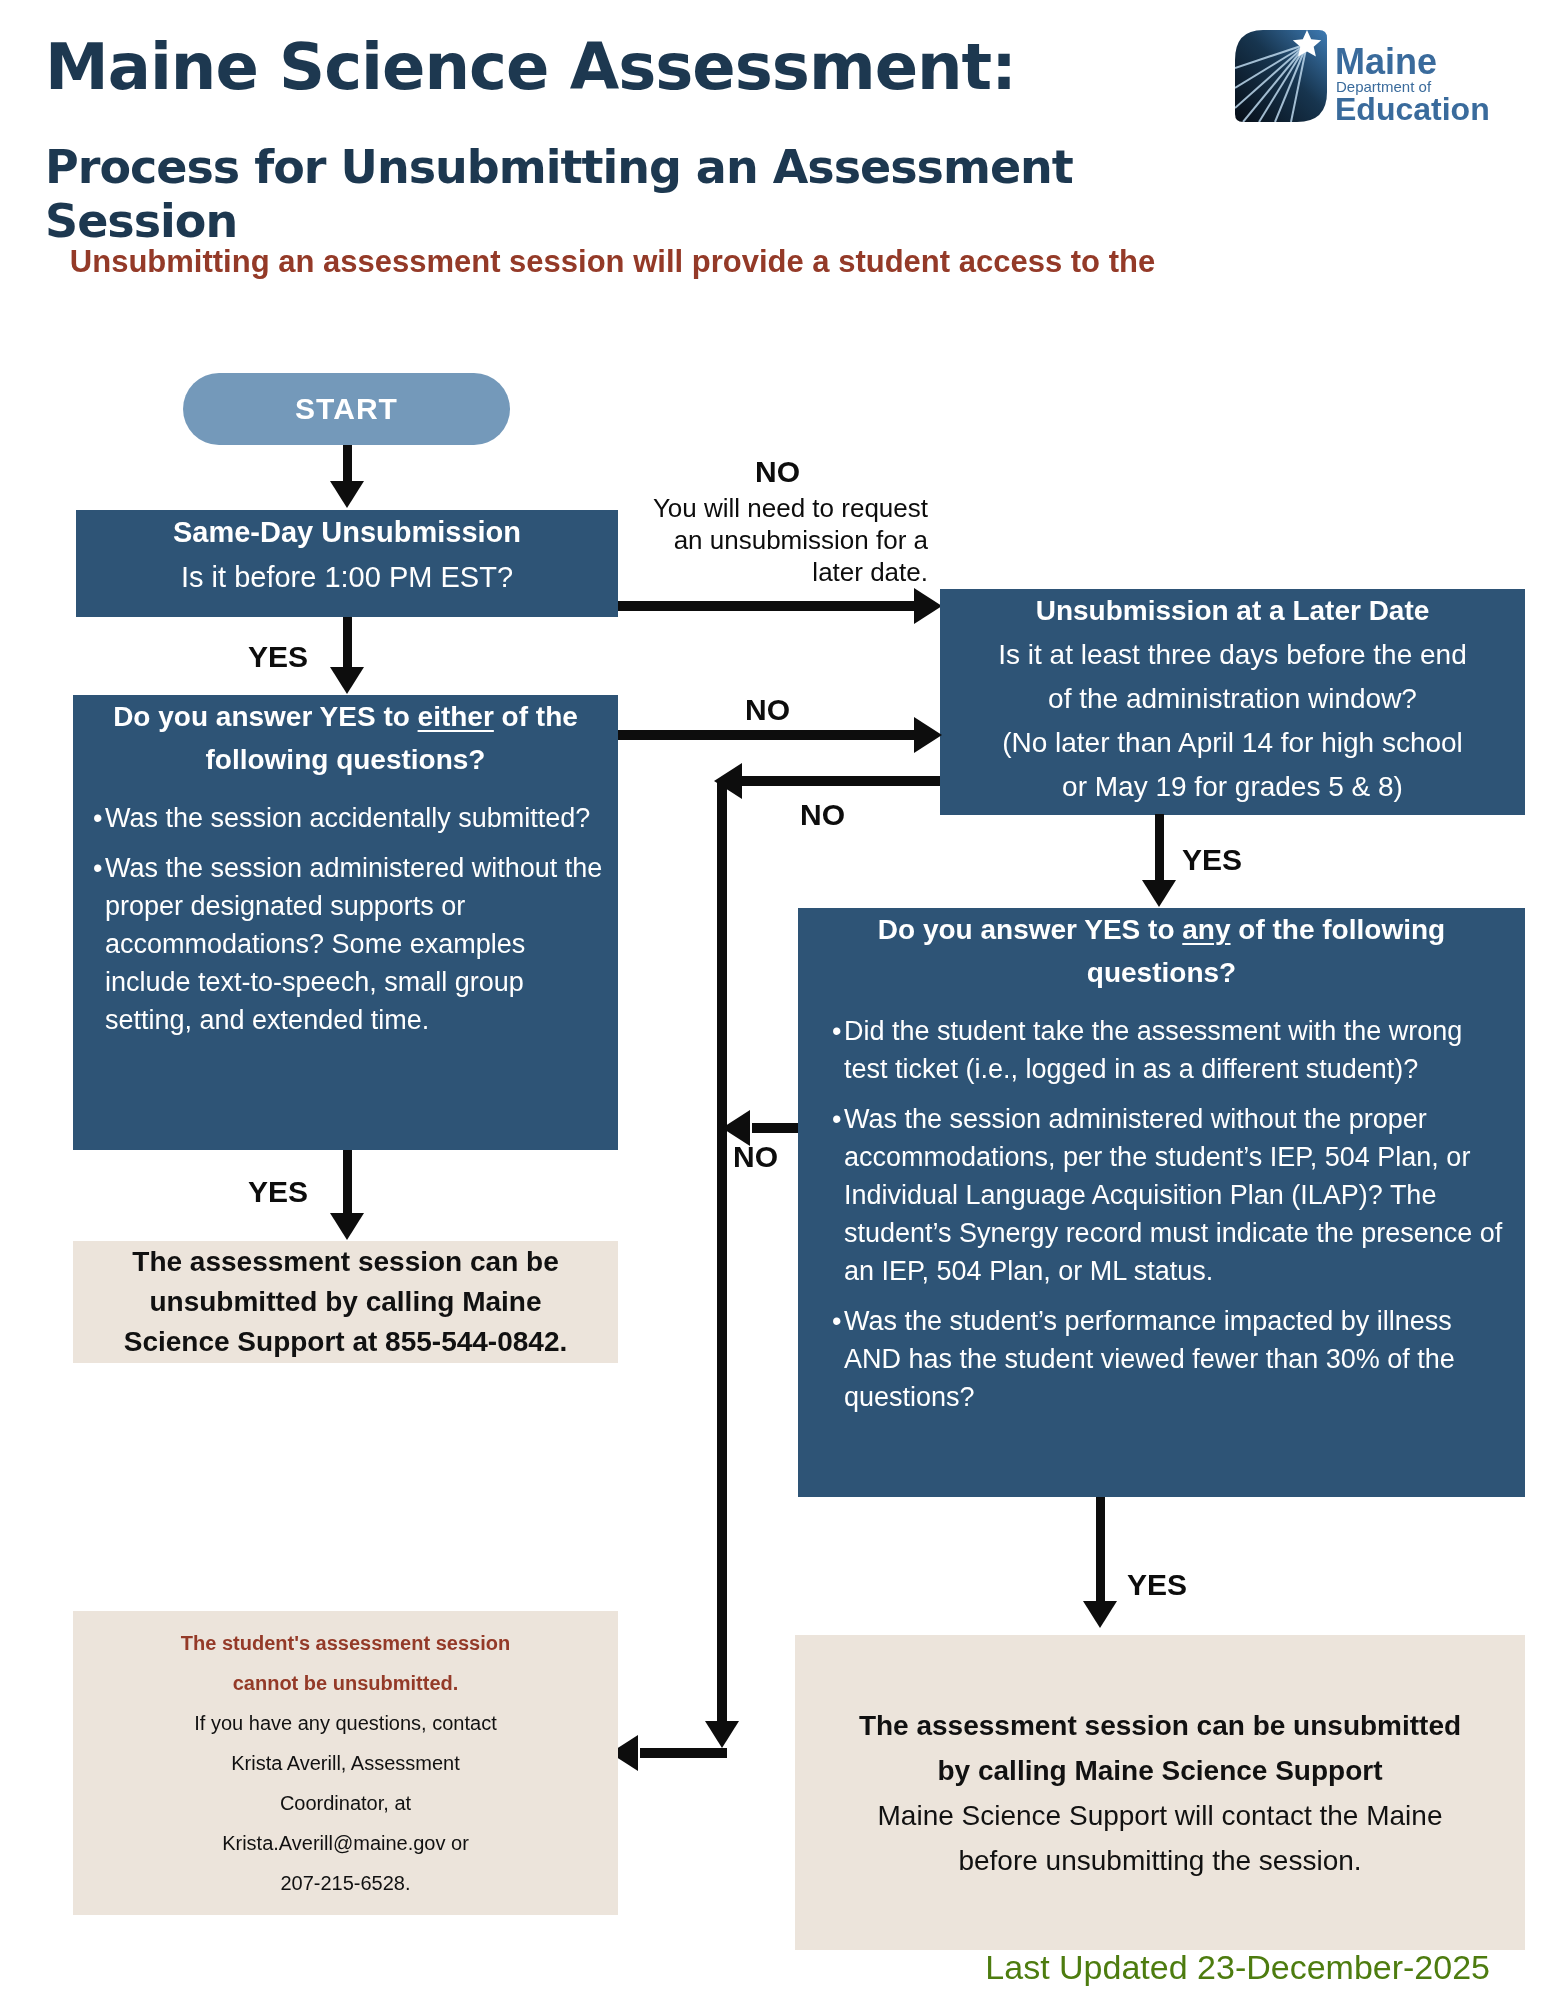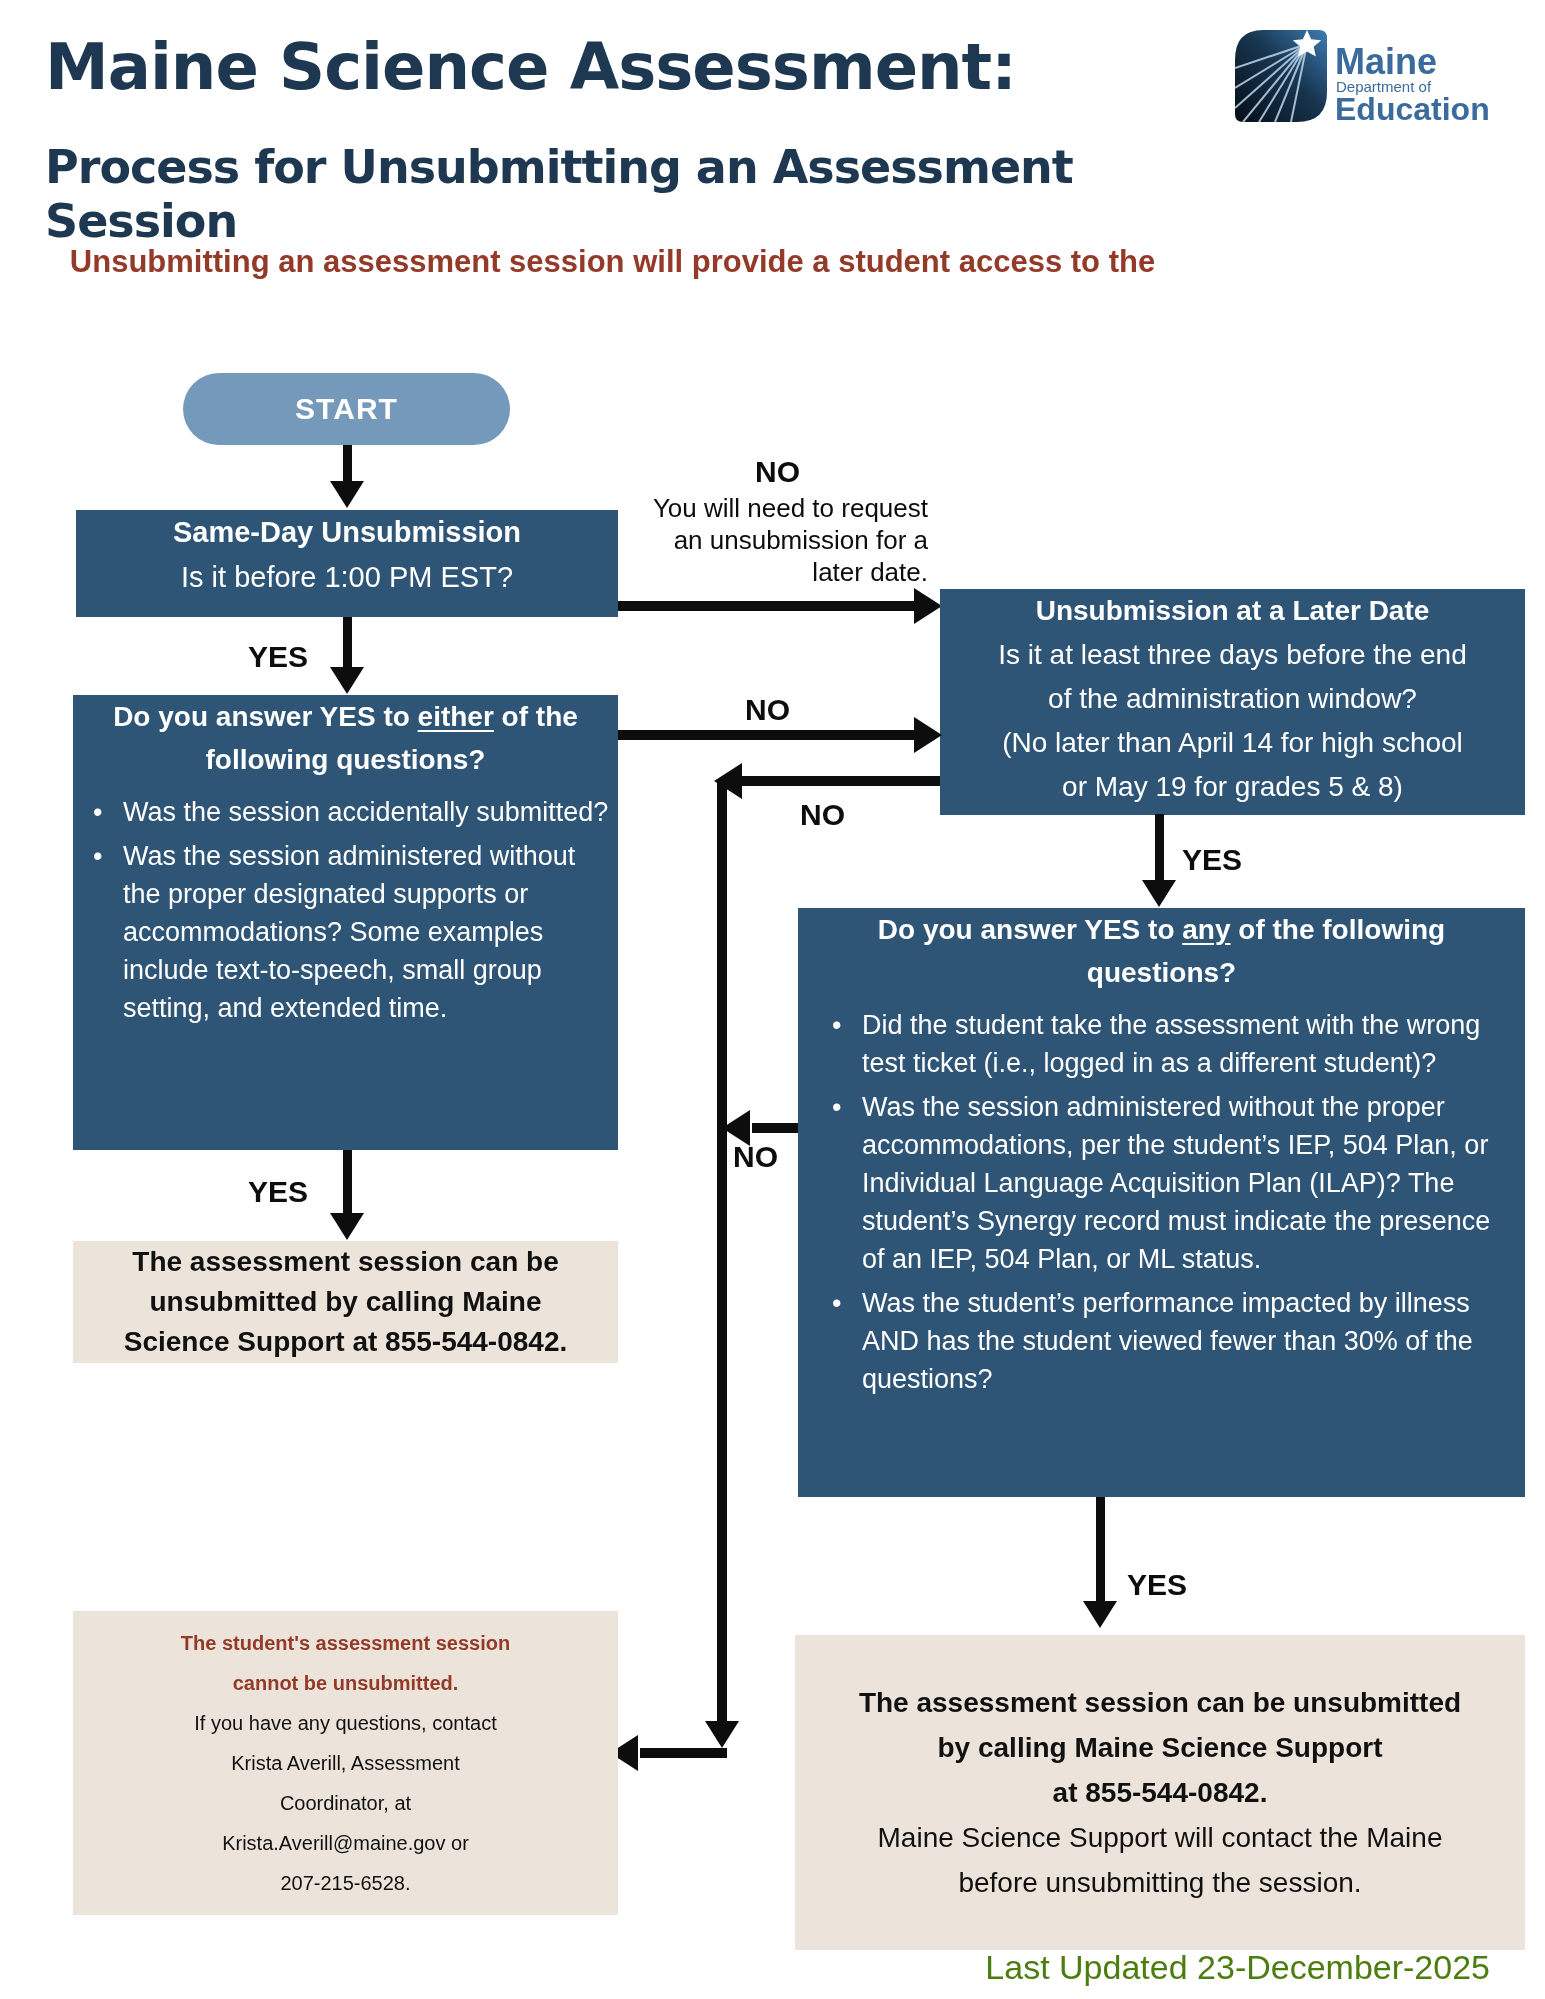--- a/index.html
+++ b/index.html
@@ -44,21 +44,21 @@
   }
   .bold{font-weight:bold;}
   .u{text-decoration:underline;text-underline-offset:4px;}
   #box-same-day{left:76px;top:510px;width:542px;height:107px;font-size:29px;line-height:45px;}
   #box-later{left:940px;top:589px;width:585px;height:226px;font-size:28px;line-height:44px;}
   #box-either{left:73px;top:695px;width:545px;height:455px;font-size:27px;}
   #box-either .bt{font-size:28px;line-height:43px;font-weight:bold;}
   #box-any{left:798px;top:908px;width:727px;height:589px;font-size:27px;}
   #box-any .bt{font-size:28px;line-height:43px;font-weight:bold;}
   .bullets{margin:6px 0 0 0;padding:0;list-style:none;text-align:left;}
-  .bullets li{position:relative;padding-left:50px;line-height:38px;margin-top:6px;}
+  .bullets li{position:relative;padding-left:32px;line-height:38px;margin-top:12px;}
   .bullets li::before{content:"\2022";position:absolute;left:20px;top:0;}
   #box-either .bullets{padding-right:6px;}
   #box-any   .bullets{padding:0 14px 0 14px;}
   #box-call{left:73px;top:1241px;width:545px;height:122px;font-weight:bold;font-size:28px;line-height:40px;}
   #box-cannot{left:73px;top:1611px;width:545px;height:304px;font-size:20px;line-height:40px;}
   #box-cannot .red{color:#943a28;font-weight:bold;}
   #box-call-later{left:795px;top:1635px;width:730px;height:315px;font-size:28px;line-height:45px;}
   
   .shaft{position:absolute;background:#0d0d0d;}
   .head{position:absolute;width:0;height:0;}
@@ -203,20 +203,19 @@
     <div>207-215-6528.</div>
   </div>
 
   <div class="shaft" style="left:1096px;top:1497px;width:9px;height:106px;"></div>
   <div class="head head-down" style="left:1083px;top:1601px;"></div>
   <div class="lbl" style="left:1127px;top:1568px;">YES</div>
 
   <div class="box-beige" id="box-call-later">
     <div class="bold">The assessment session can be unsubmitted</div>
     <div class="bold">by calling Maine Science Support</div>
-    <div class="bold">at 855-544-0842.</div>
     <div>Maine Science Support will contact the Maine</div>
     <div>before unsubmitting the session.</div>
   </div>
 
   <div class="footer-note">Last Updated 23-December-2025</div>
 
 </div>
 
 </body></html>

